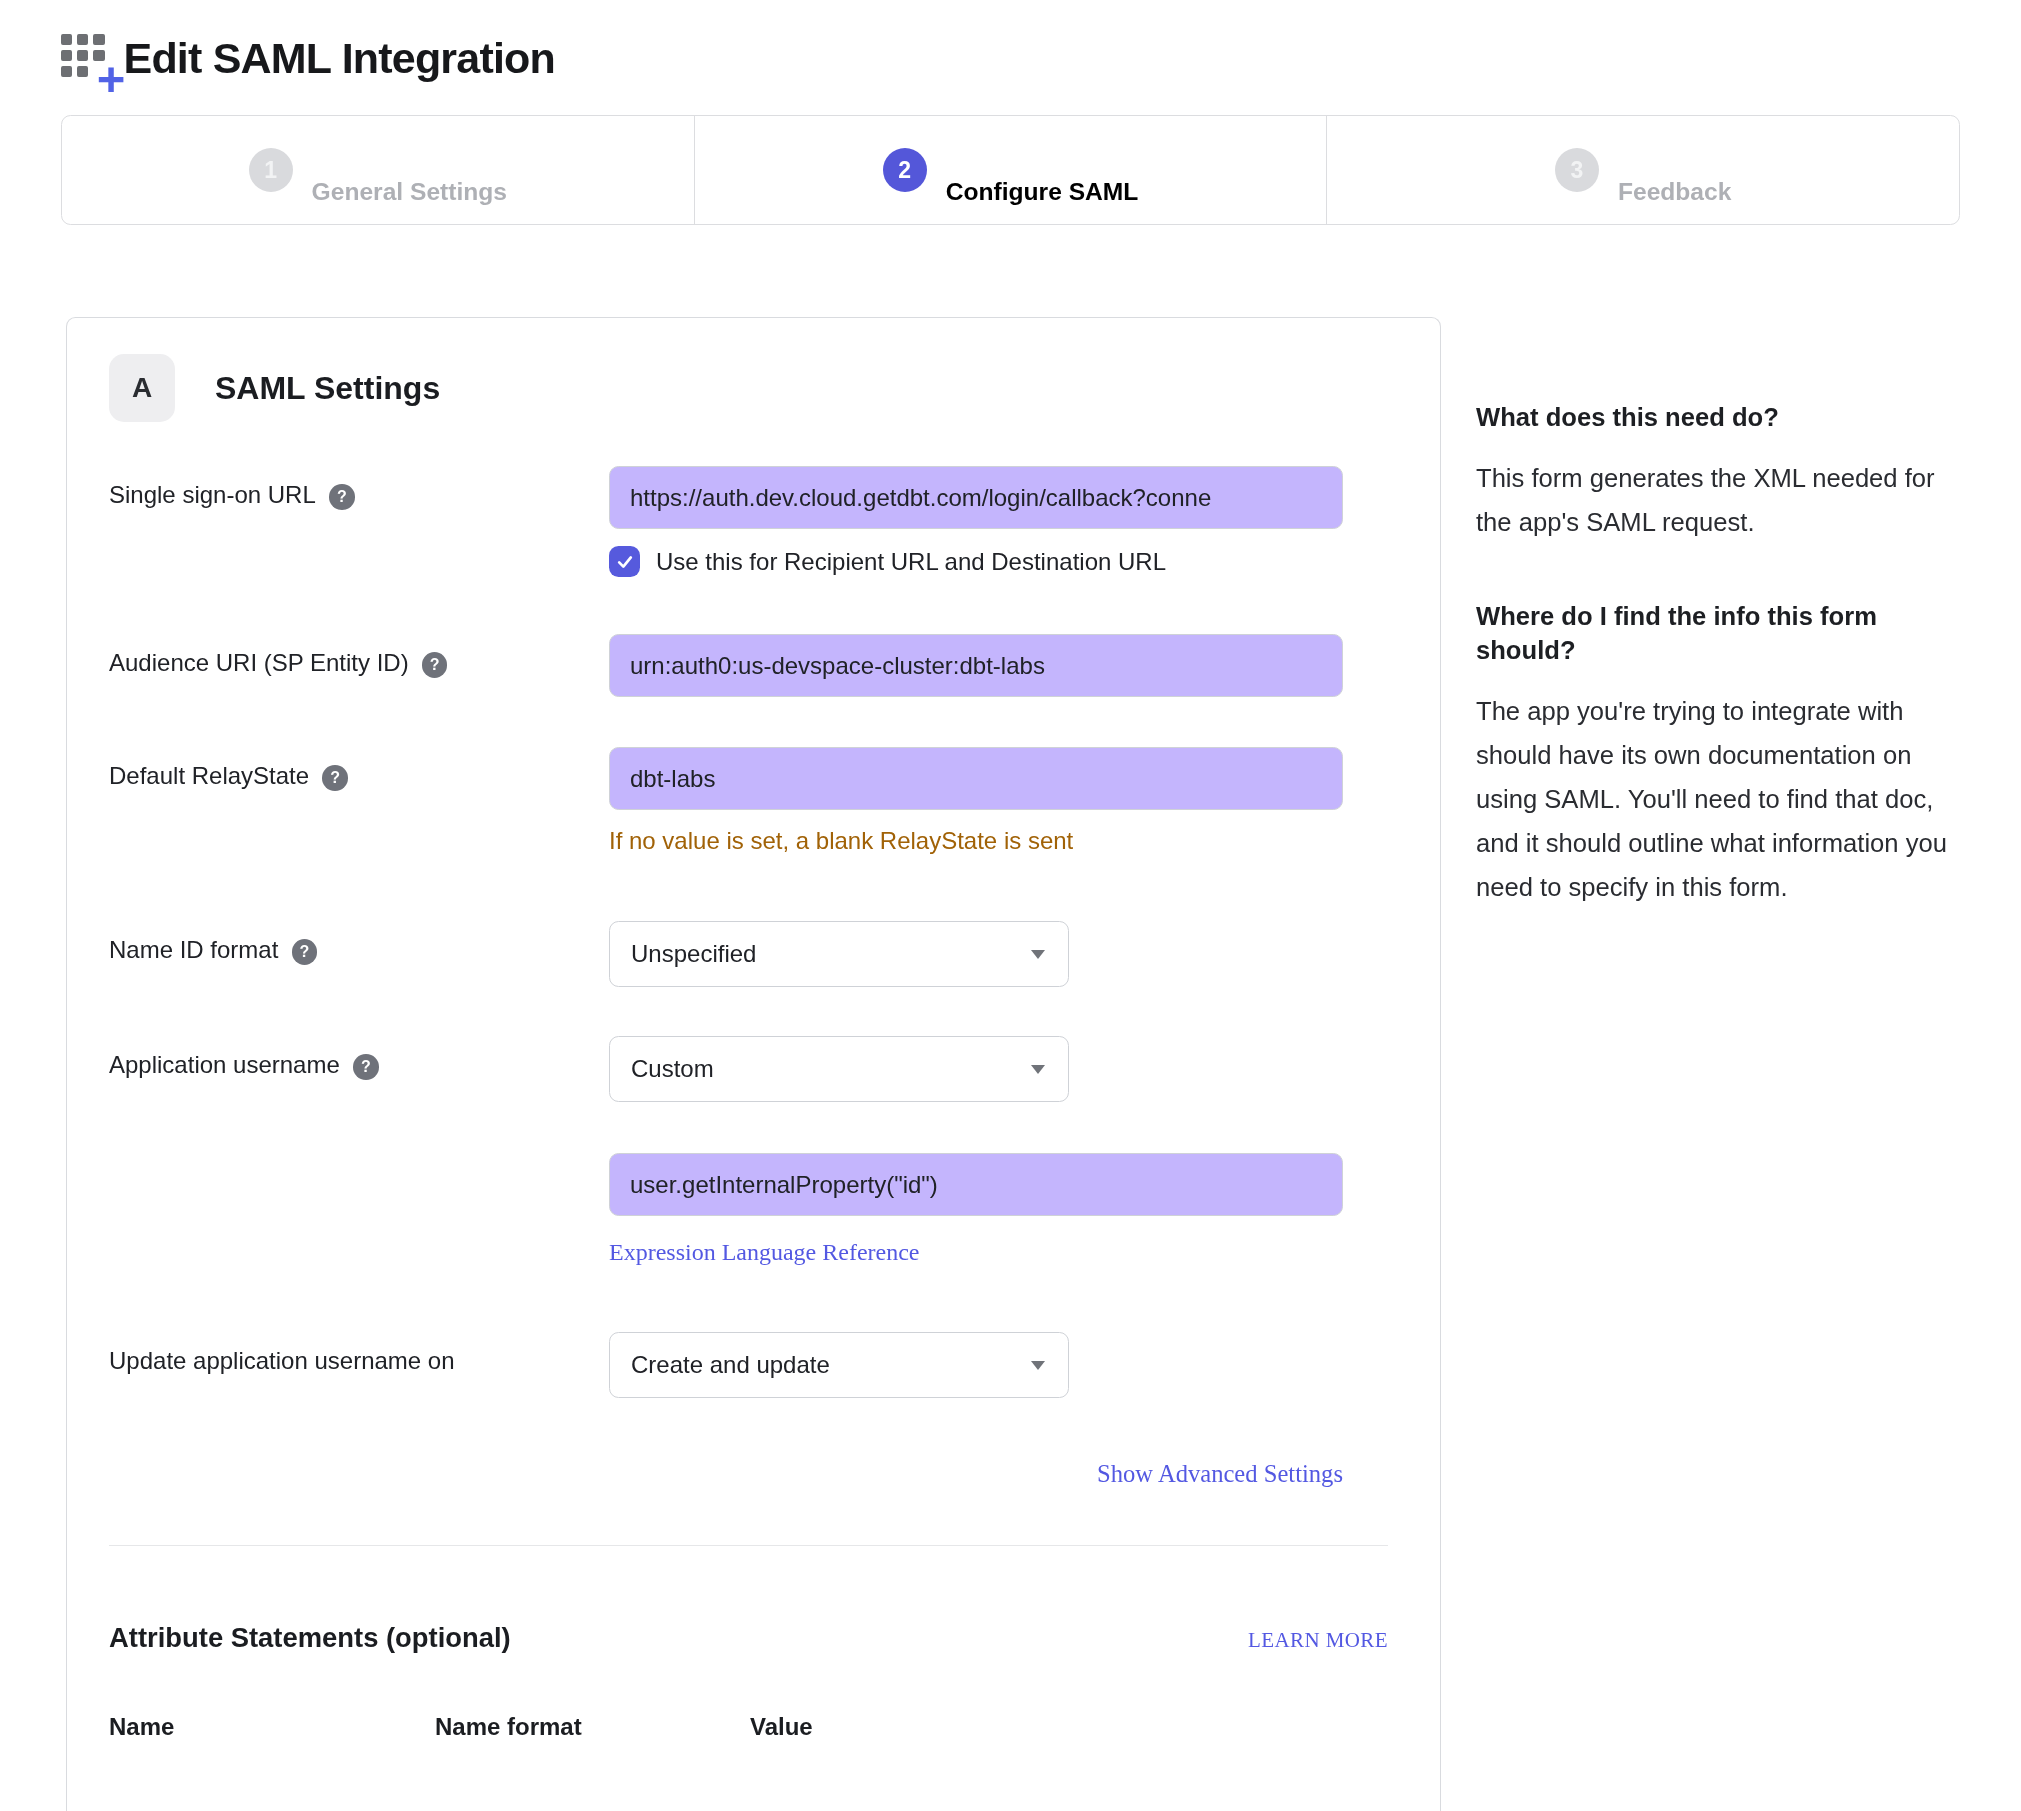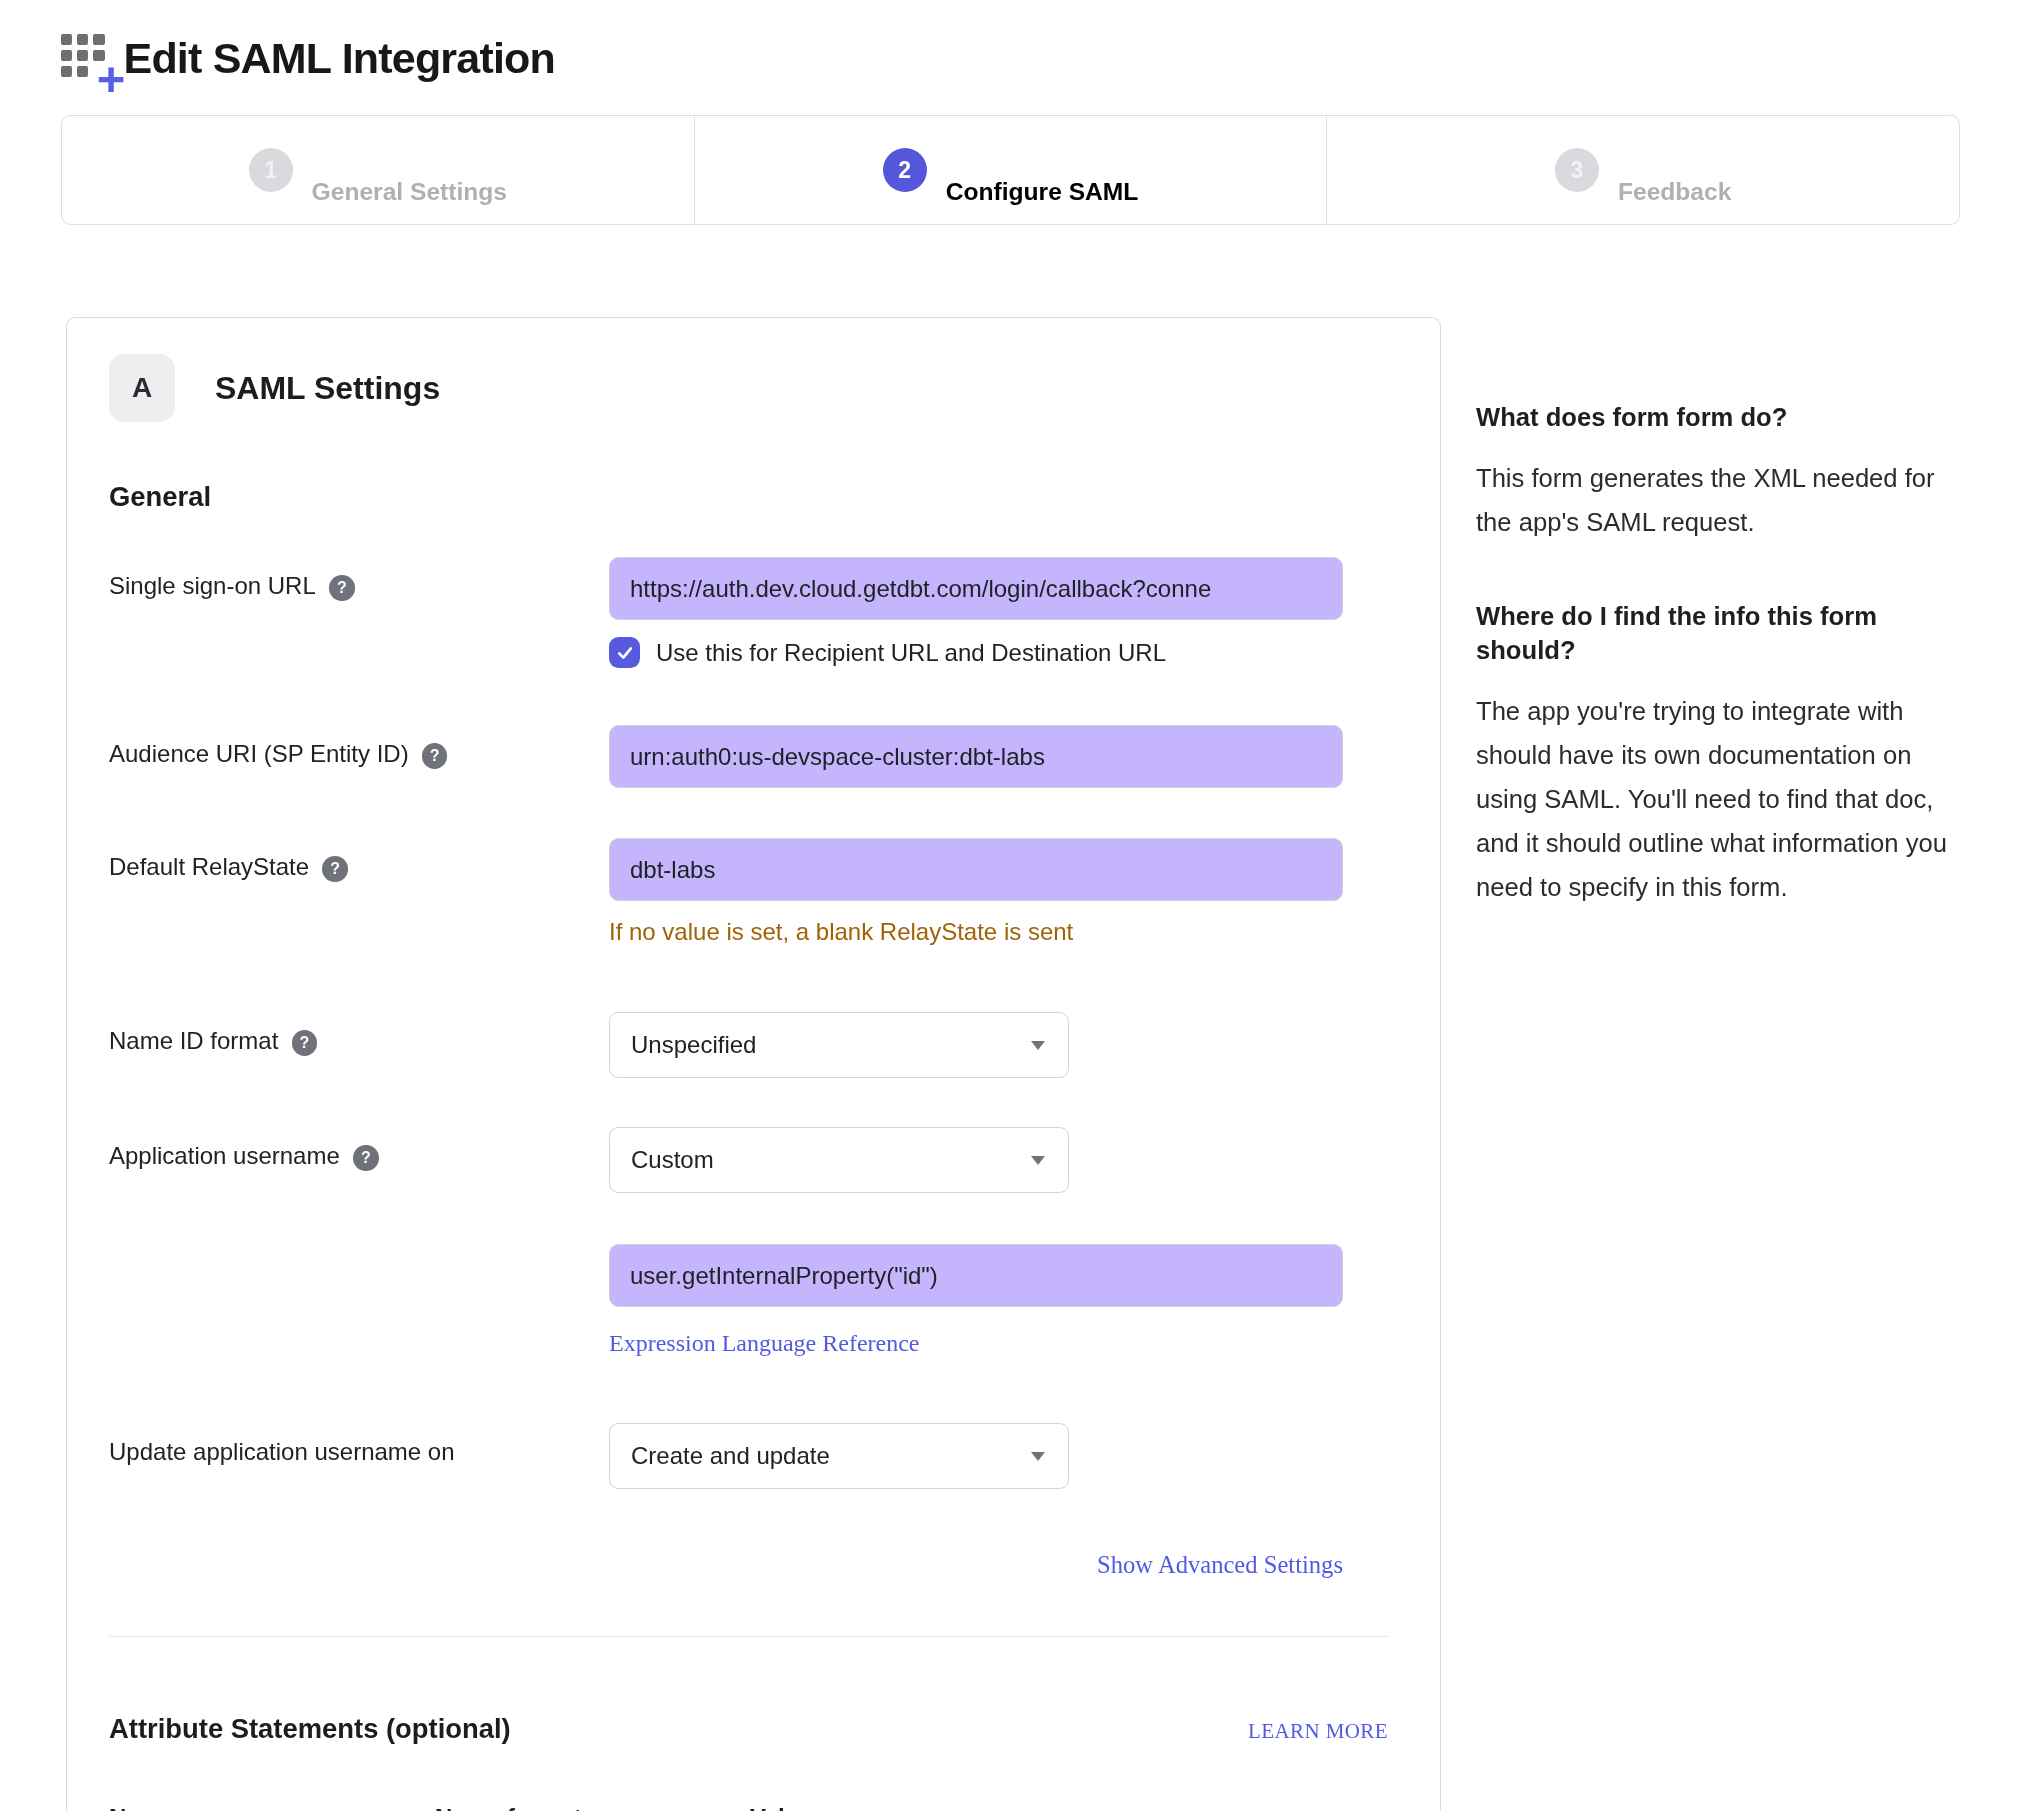--- a/index.html
+++ b/index.html
@@ -126,21 +126,20 @@
 
   <div class="content">
 
     <div class="panel">
 
       <div class="panel-head">
         <span class="badge-a">A</span>
         <span class="panel-title">SAML Settings</span>
       </div>
 
-      <div class="section-heading">General</div>
 
       <div class="row row-sso">
         <div class="row-label">
           <span>Single sign-on URL</span>
           <span class="help-icon">?</span>
         </div>
         <div class="row-value">
           <input class="text-input" type="text" value="https://auth.dev.cloud.getdbt.com/login/callback?conne" style="">
           <div class="check-line">
             <span class="checkbox">
@@ -234,21 +233,21 @@
       <div class="table-header">
         <span class="th-name">Name</span>
         <span class="th-format">Name format</span>
         <span class="th-value">Value</span>
       </div>
 
     </div>
 
     <div class="sidebar">
       <div class="sb-block">
-        <div class="sb-heading">What does form form do?</div>
+        <div class="sb-heading">What does this need do?</div>
         <div class="sb-body">This form generates the XML needed for the app's SAML request.</div>
       </div>
       <div class="sb-block">
         <div class="sb-heading">Where do I find the info this form should?</div>
         <div class="sb-body">The app you're trying to integrate with should have its own documentation on using SAML. You'll need to find that doc, and it should outline what information you need to specify in this form.</div>
       </div>
     </div>
   </div>
 
 </div>

